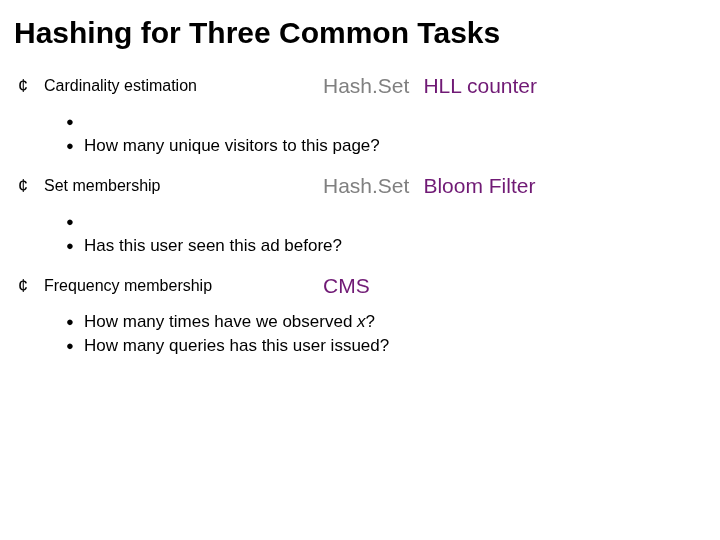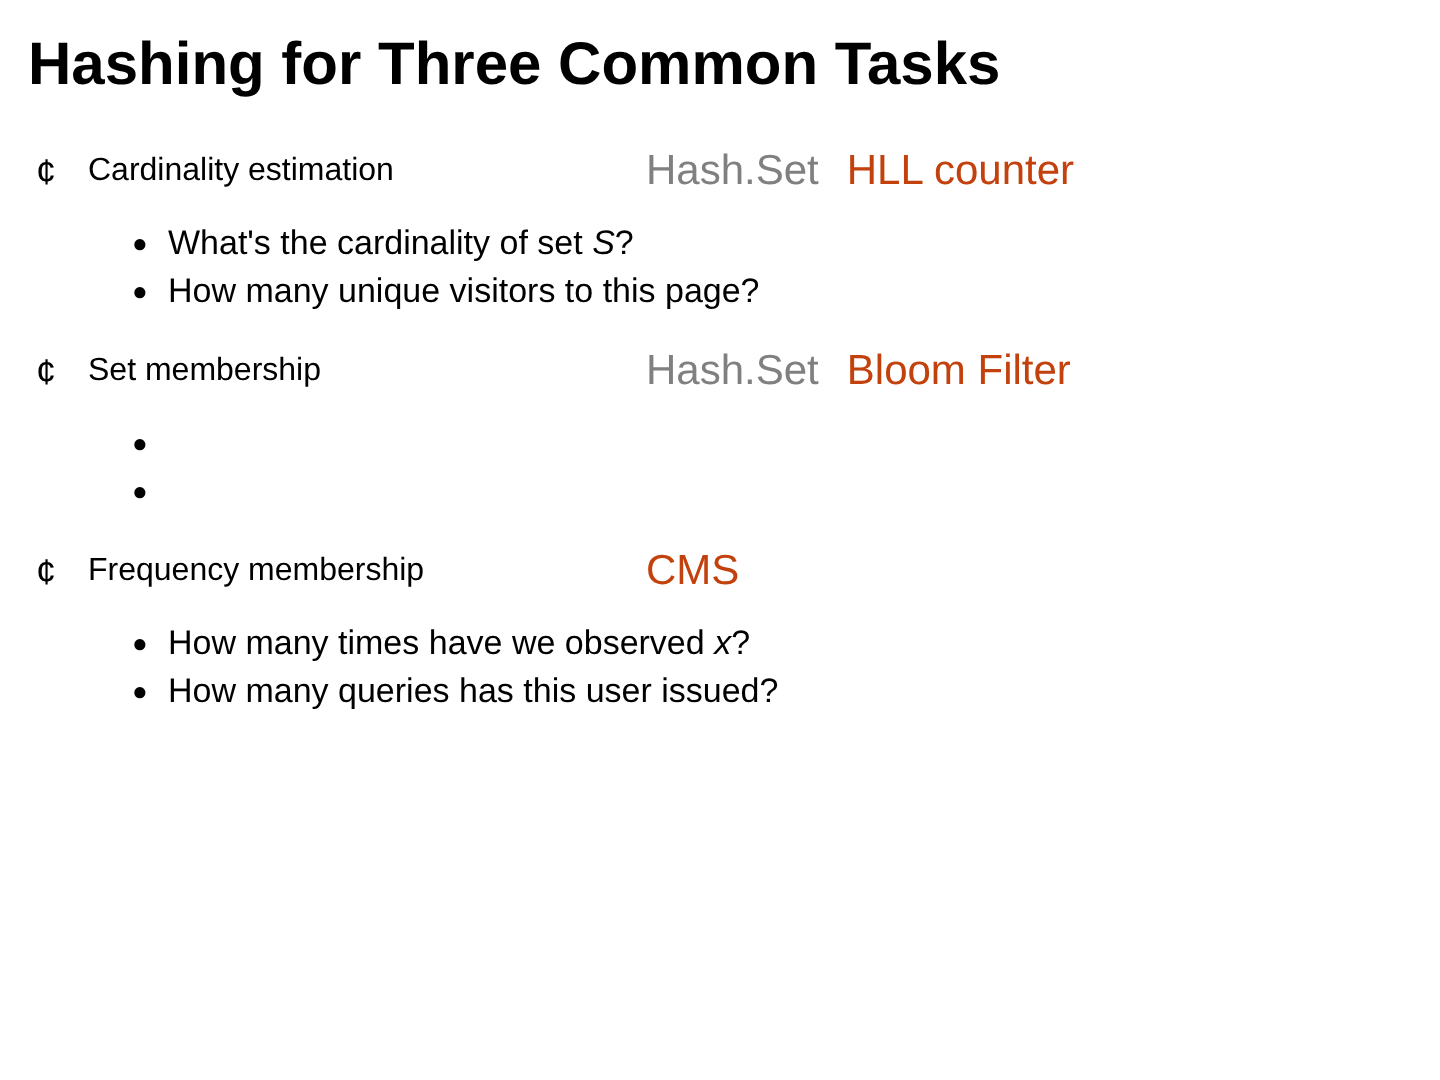--- a/index.html
+++ b/index.html
@@ -75,21 +75,21 @@
     align-items: center;
     gap: 14px;
     padding-top: 2px;
     margin-left: 46px;
   }
   .tag {
     font-size: 21px;
     white-space: nowrap;
   }
   .gray { color: #808080; }
-  .red  { color: #c2410c; }
+  .red  { color: #701a75; }
   .tags.freq { justify-content: flex-start; padding-left: 0; gap: 60px; }
 </style>
 </head>
 <body>
 
 <div class="slide">
   <div class="title">Hashing for Three Common Tasks</div>
 
   <div class="rows">
 
@@ -99,23 +99,20 @@
         <div class="heading">Cardinality estimation</div>
       </div>
       <div class="tags">
         <span class="tag gray">Hash.Set</span>
         <span class="tag red">HLL counter</span>
       </div>
     </div>
     <div class="sublist" style="padding-left:52px;">
       <div class="subitem">
         <span class="dot">●</span>
-        <span class="subtext">
-          <span>What's the cardinality of set </span><span class="ital">S</span><span>?</span>
-        </span>
       </div>
       <div class="subitem">
         <span class="dot">●</span>
         <span class="subtext">How many unique visitors to this page?</span>
       </div>
     </div>
 
     <div class="section">
       <div class="outline-bullet">¢</div>
       <div class="section-left">
@@ -125,20 +122,21 @@
         <span class="tag gray">Hash.Set</span>
         <span class="tag red">Bloom Filter</span>
       </div>
     </div>
     <div class="sublist" style="padding-left:52px;">
       <div class="subitem">
         <span class="dot">●</span>
       </div>
       <div class="subitem">
         <span class="dot">●</span>
+        <span class="subtext">Has this user seen this ad before?</span>
       </div>
     </div>
 
     <div class="section">
       <div class="outline-bullet">¢</div>
       <div class="section-left">
         <div class="heading">Frequency membership</div>
       </div>
       <div class="tags freq">
         <span class="tag red">CMS</span>

